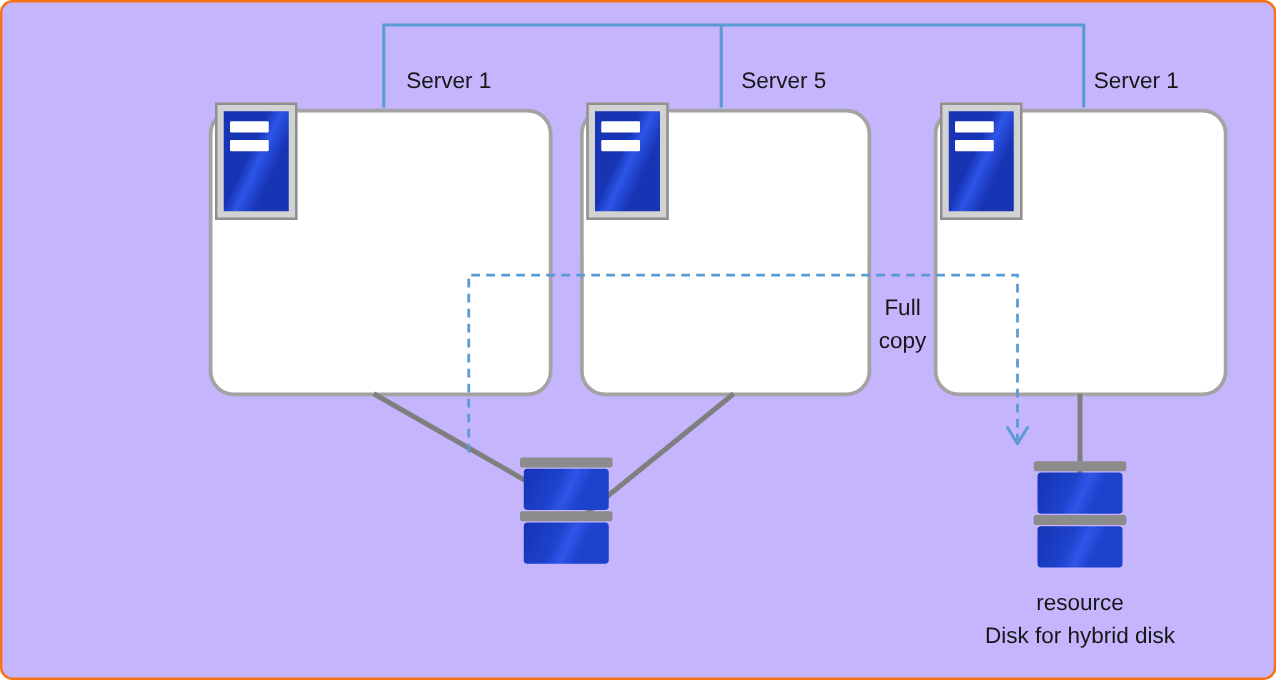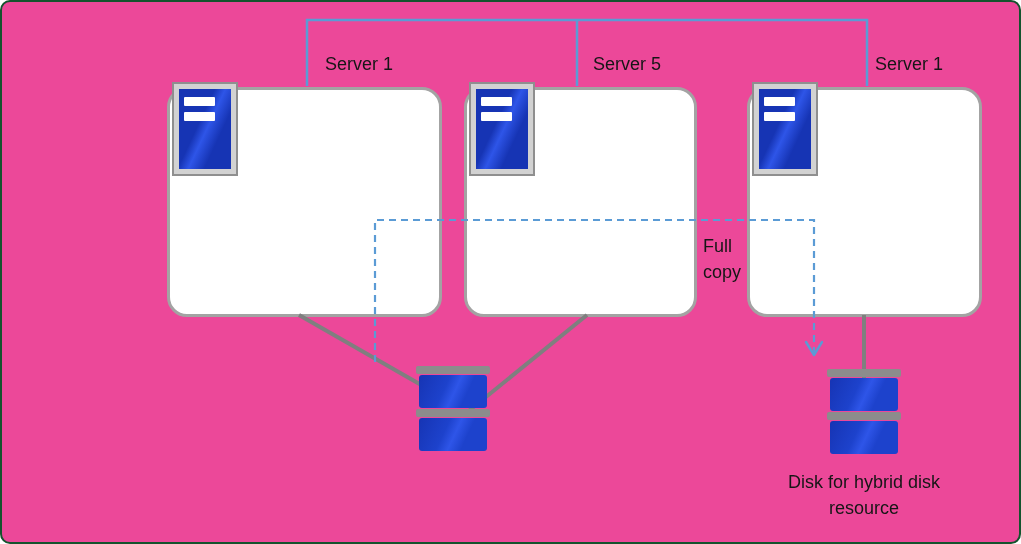--- a/index.html
+++ b/index.html
@@ -1,22 +1,22 @@
 <!DOCTYPE html>
 <html><head>
 <meta charset="utf-8">
 <style>
   * { margin: 0; padding: 0; box-sizing: border-box; }
   html, body { background: #ffffff; font-family: "Liberation Sans", sans-serif; }
   .canvas {
     position: relative;
     width: 1021px;
     height: 544px;
-    background: #ec4899;
-    border: 2px solid #14532d;
+    background: #c4b5fd;
+    border: 2px solid #f97316;
     border-radius: 10px;
     overflow: hidden;
   }
   .server-box {
     position: absolute;
     top: 85px;
     height: 230px;
     background: #ffffff;
     border: 3px solid #a3a3a3;
     border-radius: 20px;
@@ -129,23 +129,23 @@
     <div class="disk-bar"></div>
     <div class="disk-platter"></div>
     <div class="disk-bar"></div>
     <div class="disk-platter"></div>
   </div>
 
   <div class="label" style="left:323px; top:51px;">Server 1</div>
   <div class="label" style="left:591px; top:51px;">Server 5</div>
   <div class="label" style="left:873px; top:51px;">Server 1</div>
 
-  <div class="label two-line" style="left:701px; top:231px;">
+  <div class="label two-line" style="left:701px; top:231px;text-align:center;">
     <div>Full</div>
     <div>copy</div>
   </div>
 
   <div class="caption" style="left:712px; top:467px;">
+    <div>resource</div>
     <div>Disk for hybrid disk</div>
-    <div>resource</div>
   </div>
 
 </div>
 
 </body></html>

